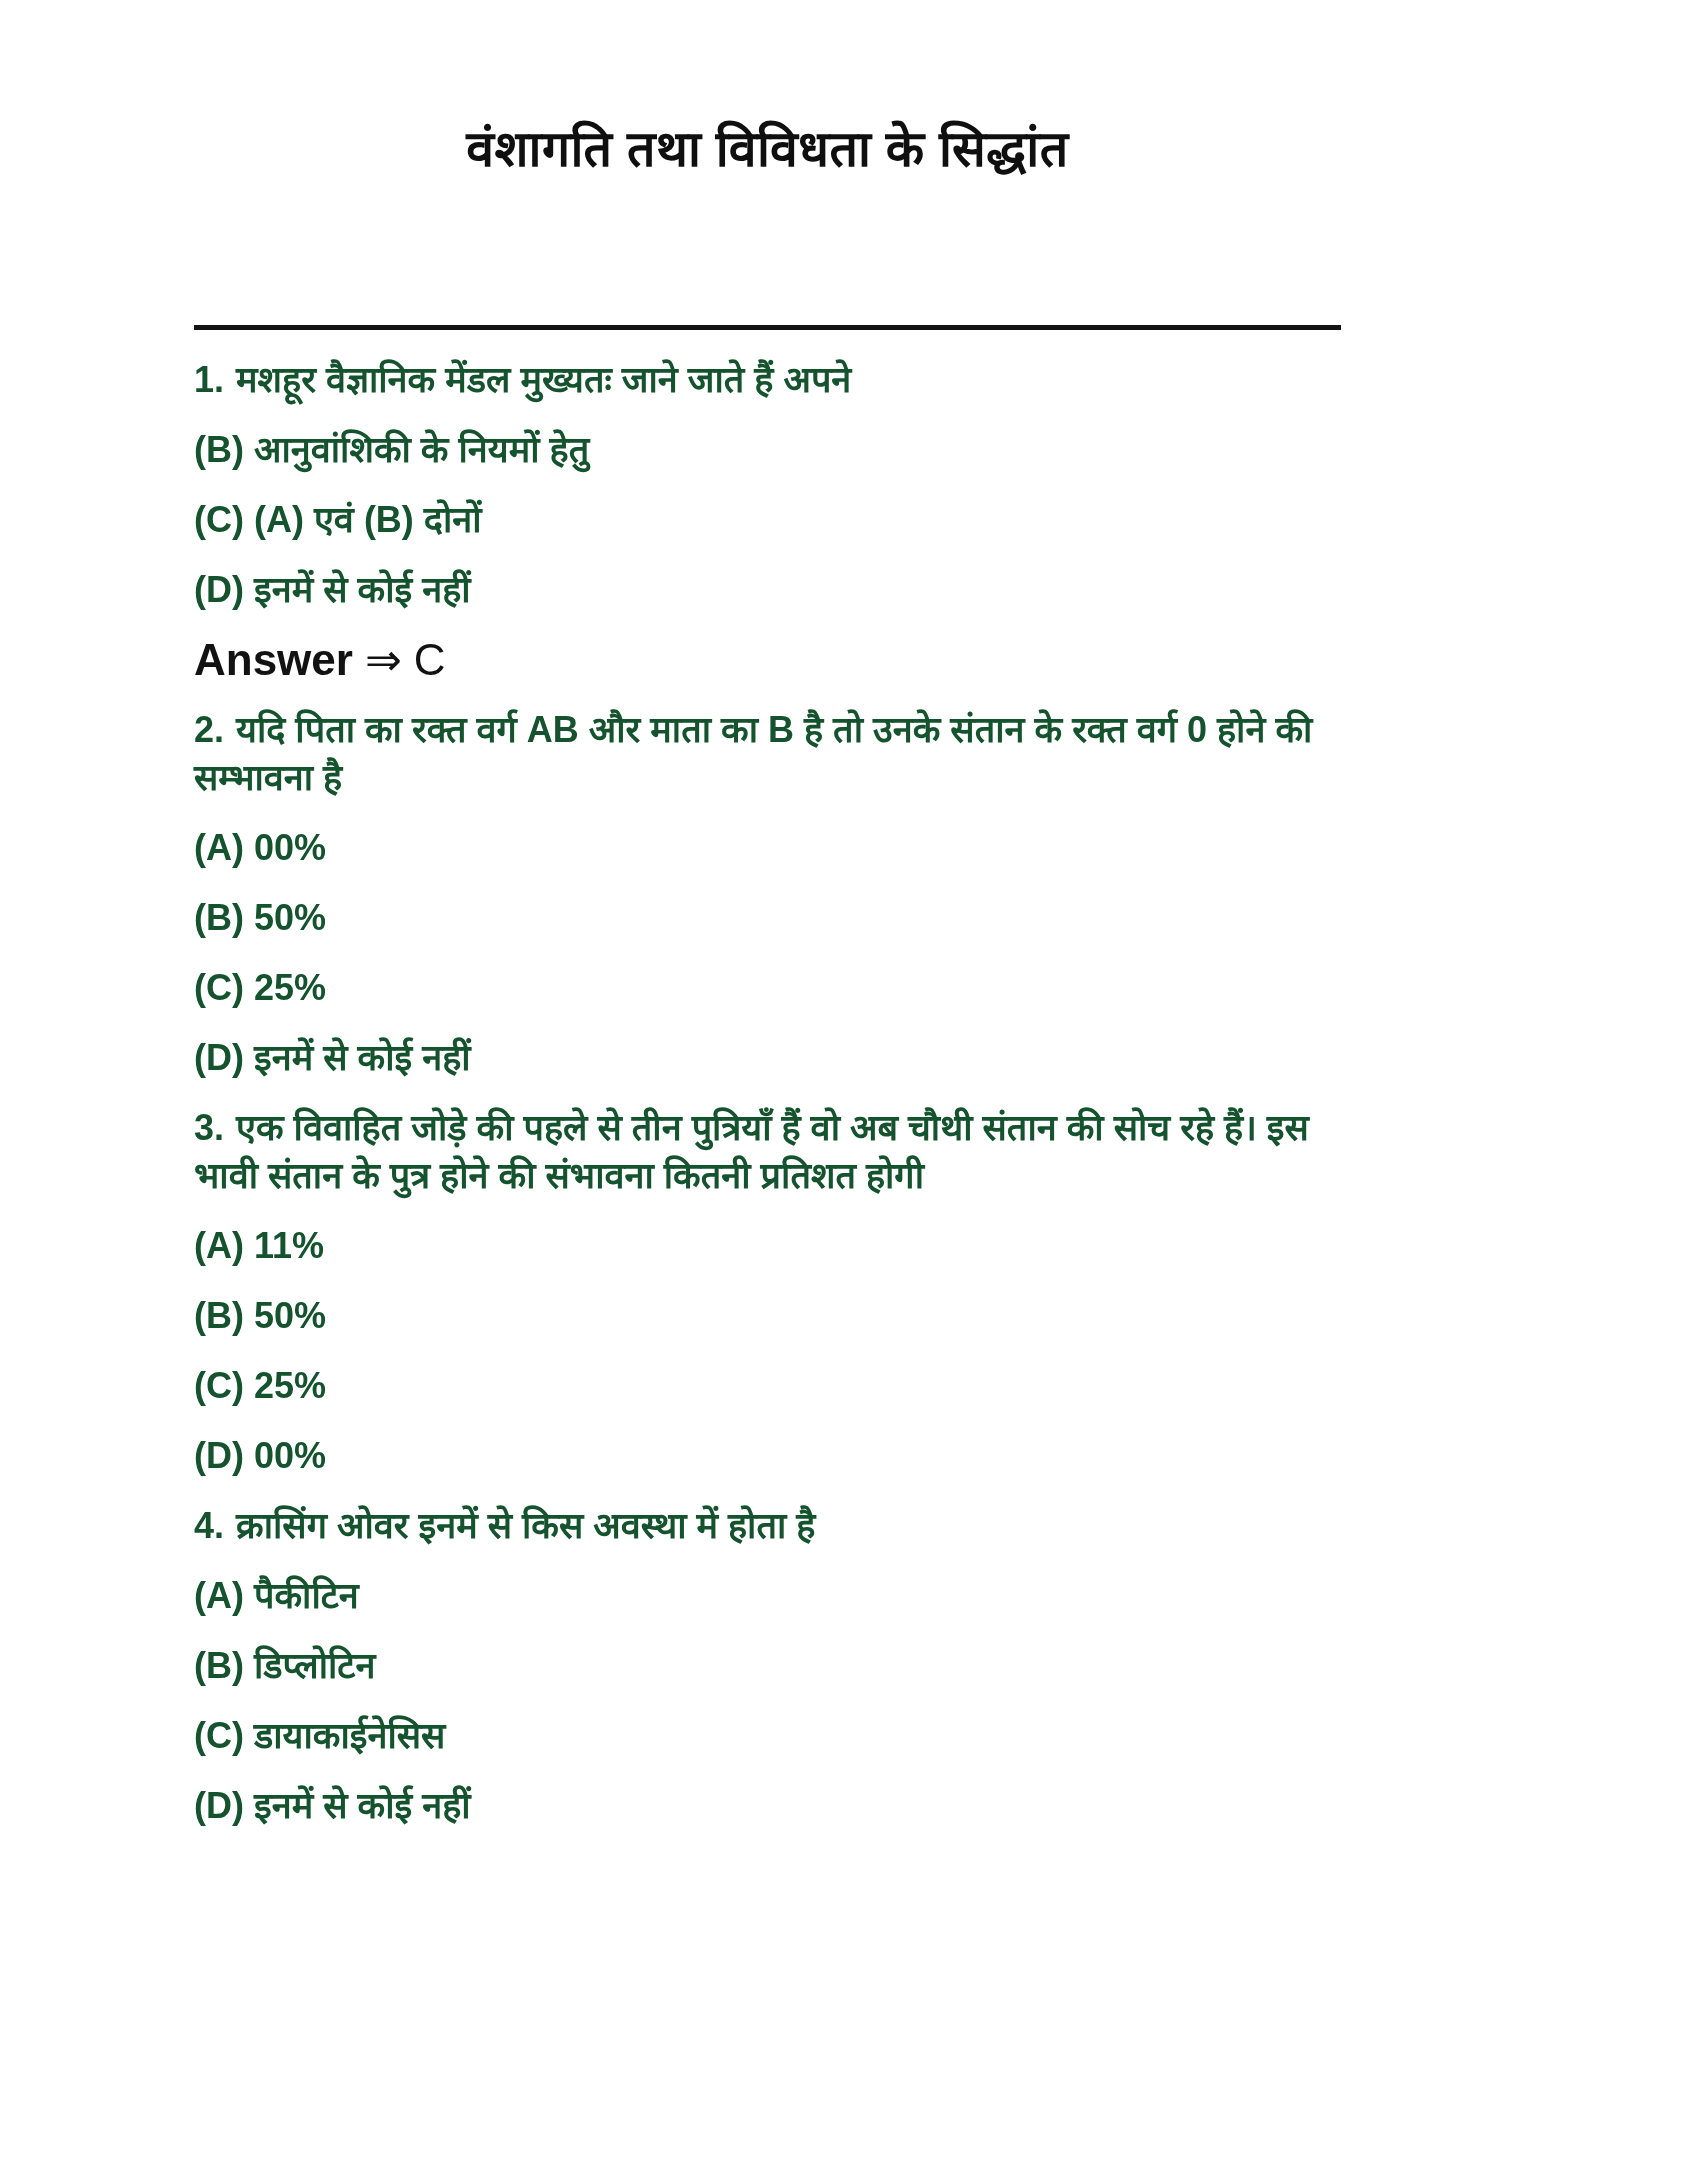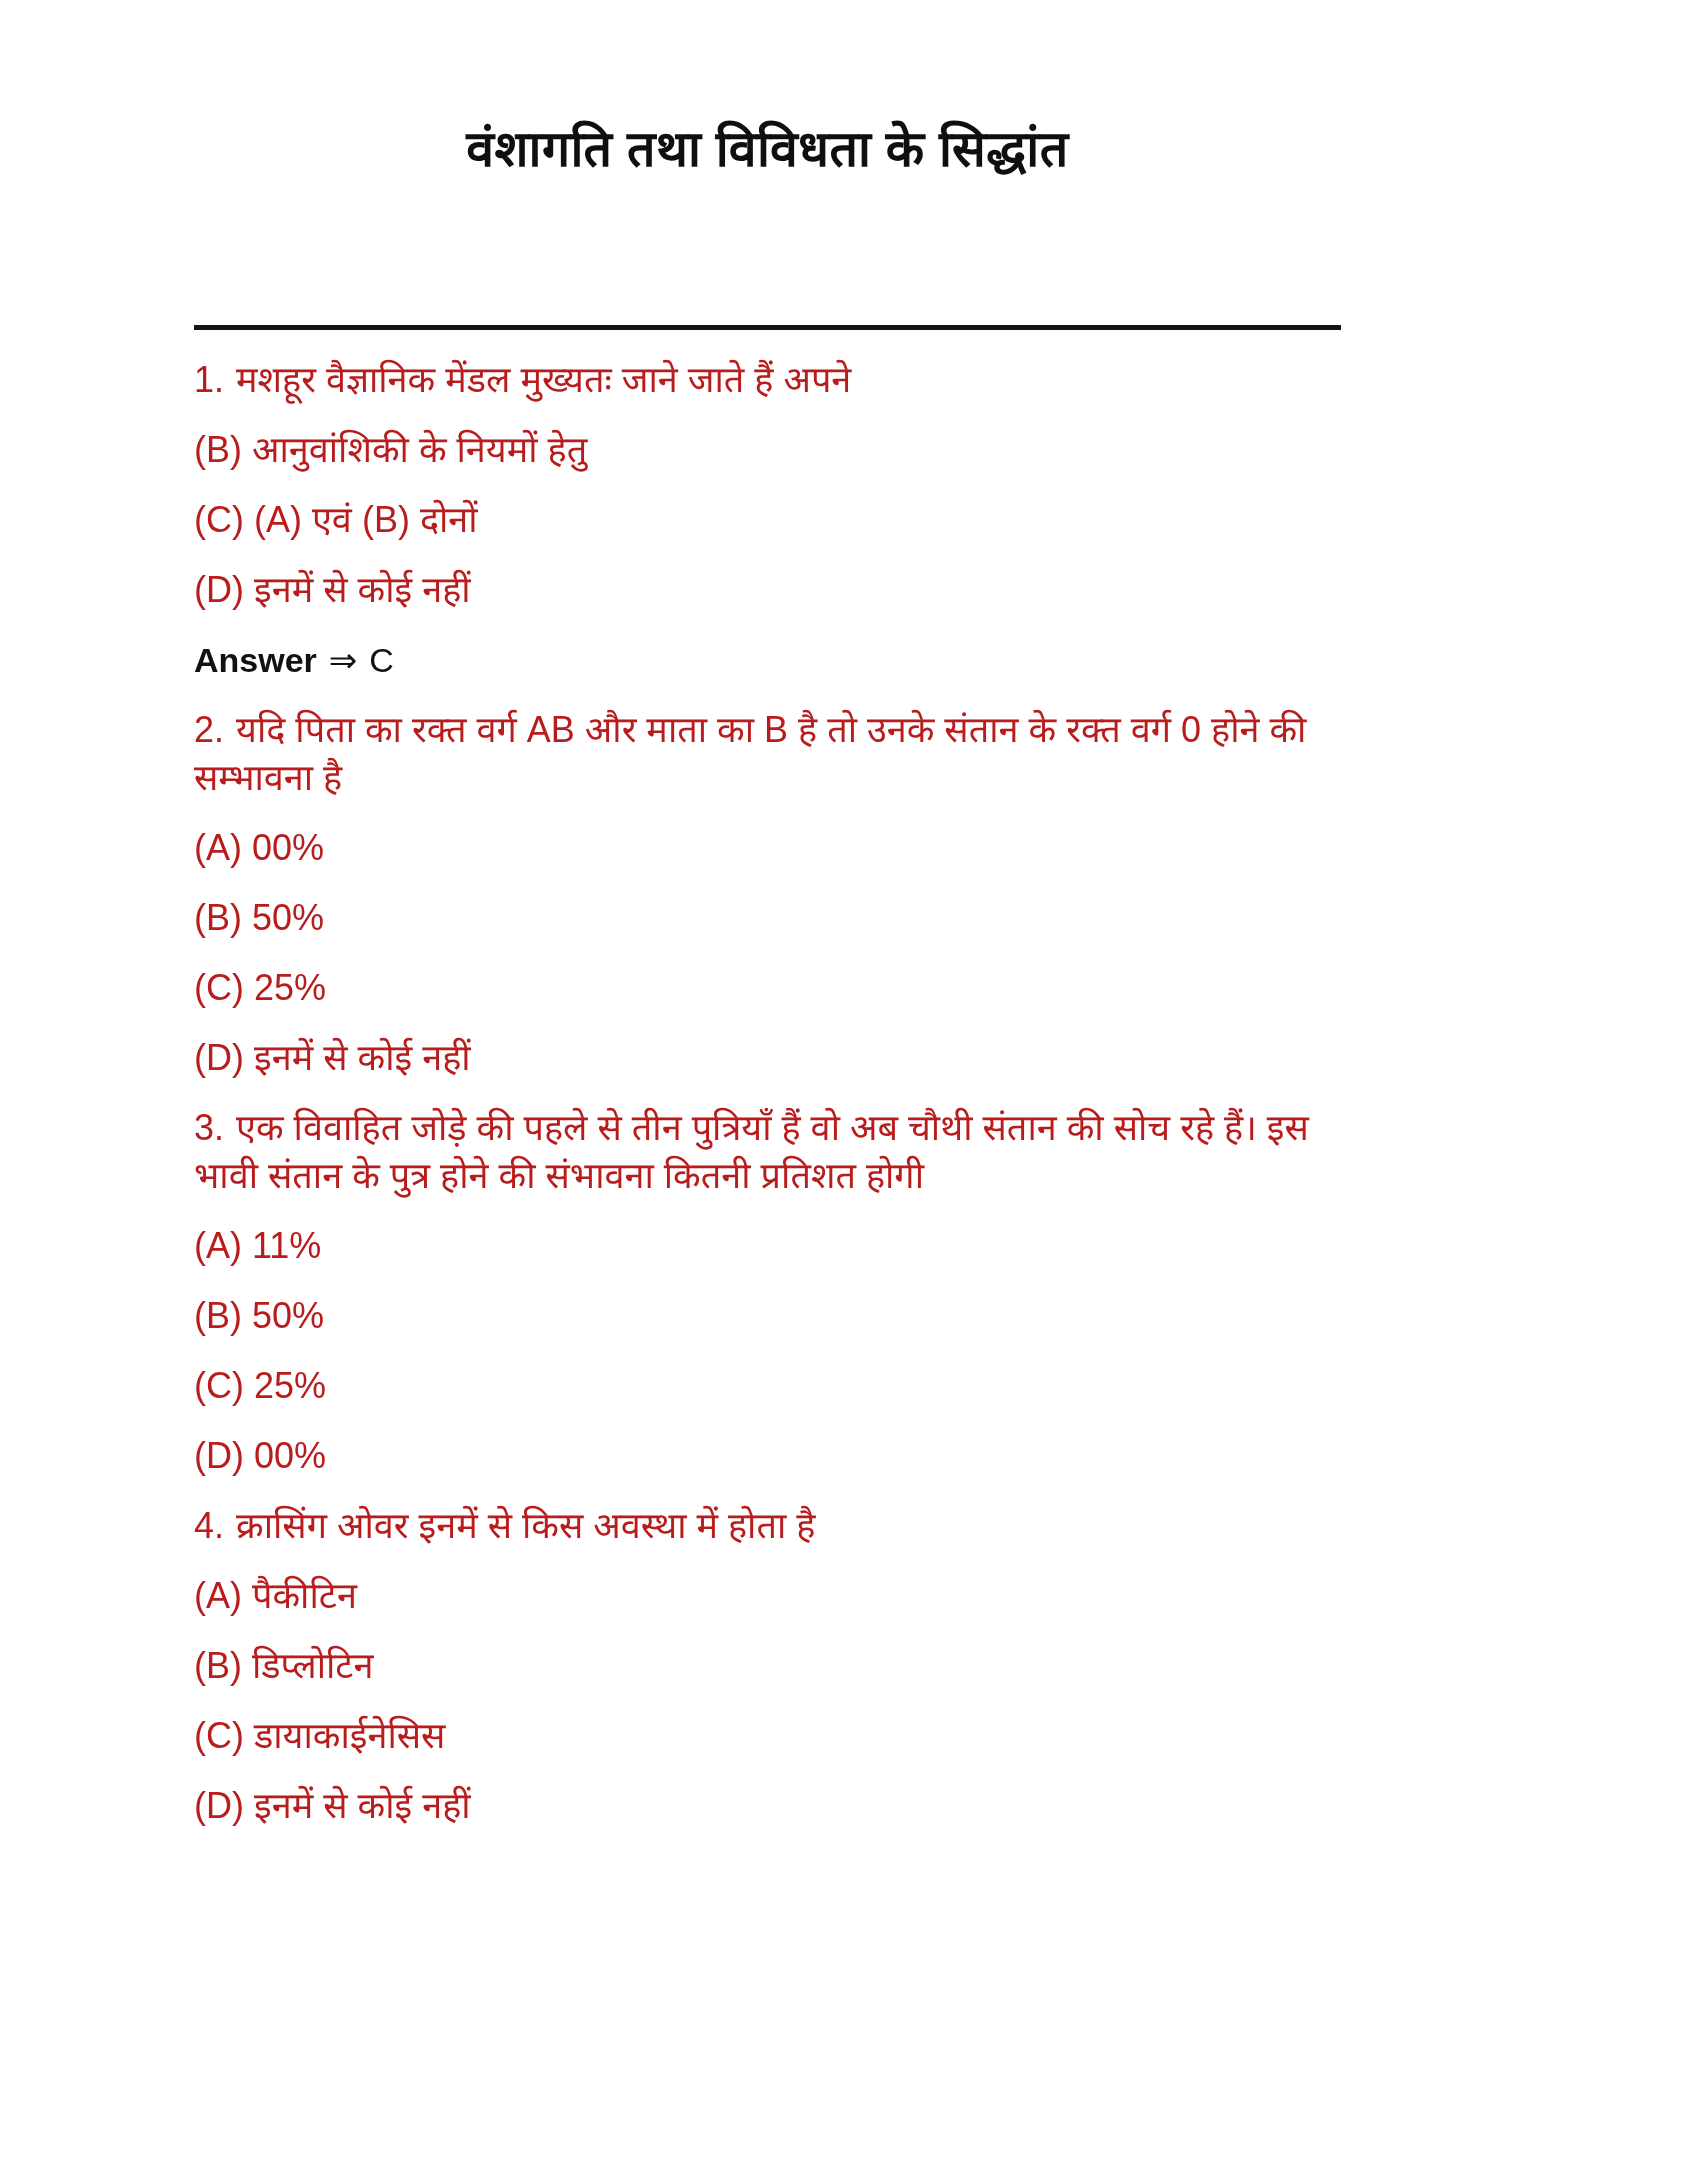--- a/index.html
+++ b/index.html
@@ -27,25 +27,25 @@
     border:none;
     border-top:5px solid #141414;
     margin:143px 0 0 0;
     width:100%;
   }
   .content{margin-top:26px;}
   .para{
     margin:0 0 22px 0;
     font-size:36px;
     line-height:48px;
-    font-weight:400;
-    color:#b91c1c;
+    font-weight:700;
+    color:#14532d;
   }
   .qnum{margin-right:12px;}
-  .answer-line{margin:0 0 22px 0;font-size:34px;line-height:48px;color:#121212;}
+  .answer-line{margin:0 0 22px 0;font-size:44px;line-height:48px;color:#121212;}
   .answer-label{font-weight:700;}
   .answer-arrow{margin:0 12px;font-weight:400;}
   .answer-value{font-weight:400;}
 </style>
 </head>
 <body>
 
 <div class="page">
 
   <h1 class="doc-title">वंशागति तथा विविधता के सिद्धांत</h1>

